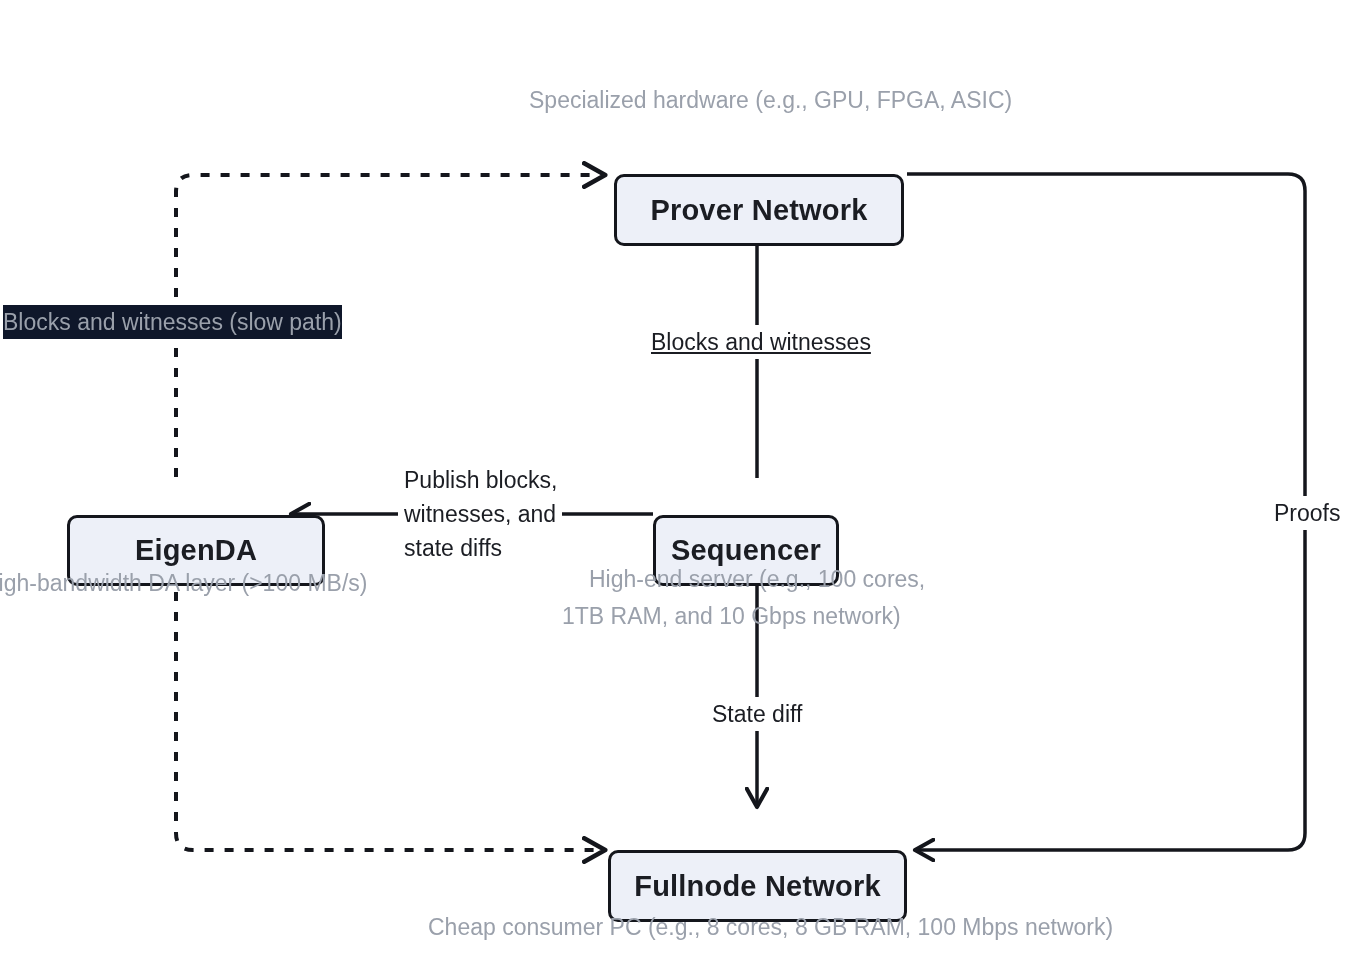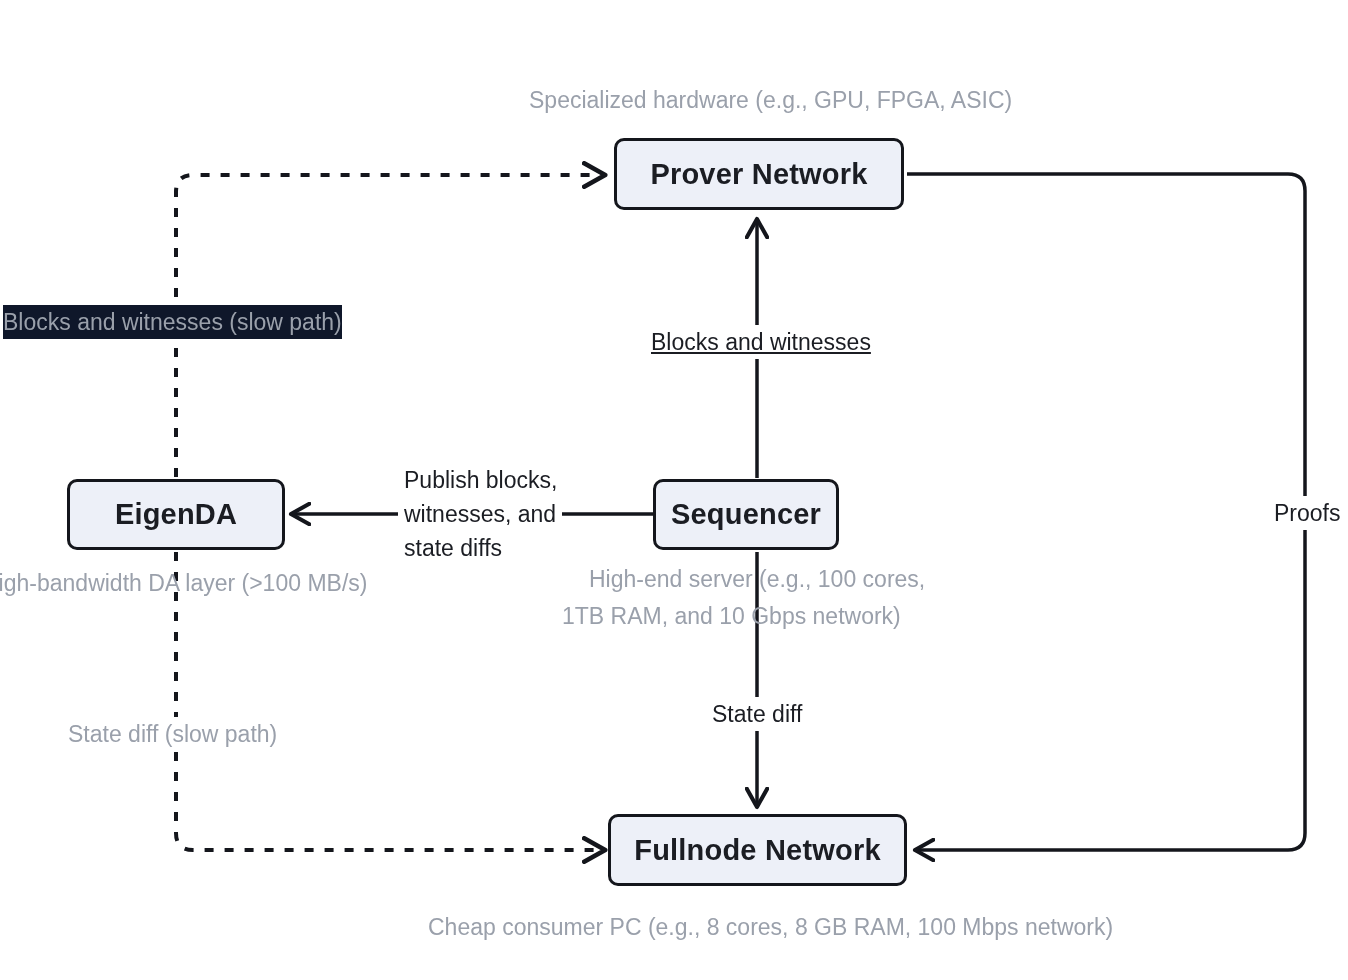--- a/index.html
+++ b/index.html
@@ -30,20 +30,21 @@
   .node {
     position: absolute;
     box-sizing: border-box;
     background: #edf0f8;
     border: 3px solid #14161c;
     border-radius: 10px;
     display: flex;
     align-items: center;
     justify-content: center;
     z-index: 3;
+    margin-top: 36px;
   }
   .node-label {
     font-family: "Liberation Sans", sans-serif;
     font-weight: bold;
     font-size: 29px;
     color: #1b1d23;
     letter-spacing: 0.2px;
     white-space: nowrap;
   }
   .edge-label {
@@ -101,21 +102,21 @@
 
     <g>
       <path d="M 176 552 L 176 833 Q 176 850 193 850 L 604 850" fill="none" stroke="#14161c" stroke-width="4" stroke-dasharray="9 11" stroke-linecap="butt" marker-end="url(#arrow)"></path>
     </g>
   </svg>
 
   <div class="node" style="left:614px; top:138px; width:290px; height:72px;">
     <span class="node-label">Prover Network</span>
   </div>
 
-  <div class="node" style="left:67px; top:479px; width:218px; height:71px;">
+  <div class="node" style="left:67px; top:479px; width:258px; height:71px;">
     <span class="node-label">EigenDA</span>
   </div>
 
   <div class="node" style="left:653px; top:479px; width:186px; height:71px;">
     <span class="node-label">Sequencer</span>
   </div>
 
   <div class="node" style="left:608px; top:814px; width:299px; height:72px;text-align:right;">
     <span class="node-label">Fullnode Network</span>
   </div>
@@ -137,15 +138,14 @@
   <div class="edge-label" style="left:398px; top:497px;">witnesses, and</div>
 
   <div class="edge-label" style="left:398px; top:531px;">state diffs</div>
 
   <div class="edge-label" style="left:706px; top:697px;">State diff</div>
 
   <div class="edge-label" style="left:1268px; top:496px;">Proofs</div>
 
   <div class="caption" style="left:3px; top:305px; background:#0f172a;">Blocks and witnesses (slow path)</div>
 
-  <div class="caption" style="left:68px; top:717px; background:#ffffff;">State diff (slow path)</div>
 
 </div>
 
 </body></html>

